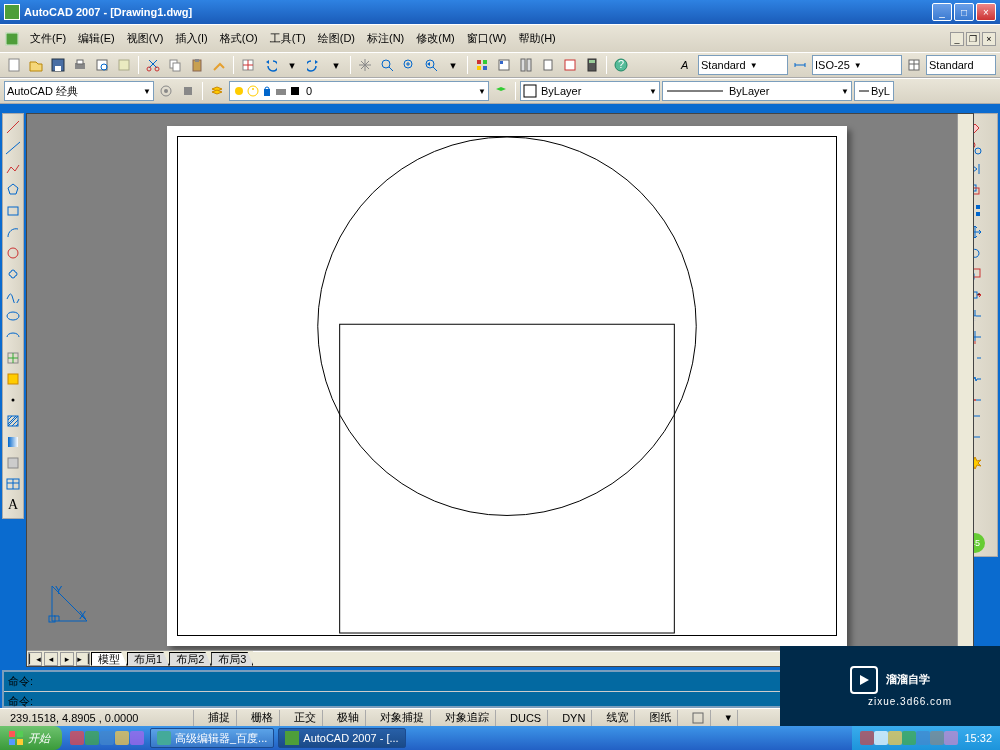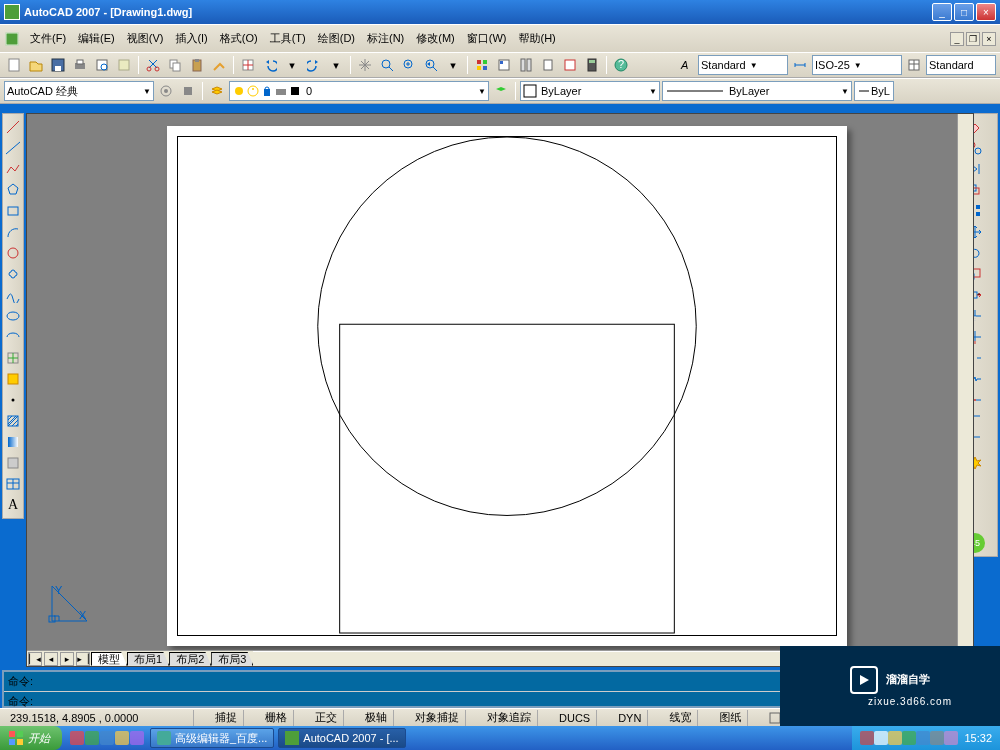--- a/index.html
+++ b/index.html
@@ -44,21 +44,21 @@
 .paper { position:absolute; left:140px; top:12px; width:680px; height:520px; background:#fff; box-shadow: 4px 4px 6px rgba(0,0,0,0.4); }
 .paper-inner { position:absolute; left:10px; top:10px; right:10px; bottom:10px; border: 1px solid #000; }
 .ucs { position:absolute; left:20px; bottom:40px; }
 
 
 .cmd-area { position: absolute; left: 2px; right: 2px; bottom: 42px; height: 38px; background: #0369a1; border: 2px solid #7b9ebd; display:flex; flex-direction:column; }
 .cmd-row { flex:1; border-bottom:1px solid #ccc; padding: 2px 4px; line-height: 15px; color:#000; }
 .cmd-scroll { width:16px; background:#ece9d8; border-left:1px solid #999;}
 
 
-.statusbar { position: absolute; left: 0; right: 0; bottom: 24px; height: 18px; background: linear-gradient(#e9e5d8,#d8d3c4); display:flex; align-items:center; padding:0 4px; gap:15px; font-size:11px; border-top:1px solid #fff;}
+.statusbar { position: absolute; left: 0; right: 0; bottom: 24px; height: 18px; background: linear-gradient(#e9e5d8,#d8d3c4); display:flex; align-items:center; padding:0 4px; gap:8px; font-size:11px; border-top:1px solid #fff;}
 .status-cell { padding: 0 6px; border-right: 1px solid #aaa; height:16px; display:flex; align-items:center;}
 
 
 .taskbar { position:absolute; left:0; right:0; bottom:0; height:24px; background: linear-gradient(#3d95e8, #2260c4); display:flex; align-items:center; }
 .start-btn { height:24px; padding:0 12px 0 8px; background: linear-gradient(#6ec36e, #3a9a3a); color:white; font-weight:normal; font-style:italic; display:flex; align-items:center; border-radius:0 8px 8px 0;}
 .task-item { height:20px; margin:0 2px; padding:0 6px; background: linear-gradient(#5ba3e8, #3878c8); border:1px solid #1a4a90; border-radius:2px; color:white; display:flex; align-items:center; min-width:120px; max-width:150px; overflow:hidden; white-space:nowrap; font-size:10px;}
 .task-item.active { background: linear-gradient(#2860a8, #1a4a88); }
 .systray { margin-left:auto; height:32px; background: linear-gradient(#3eb0f0,#1890d8); display:flex; align-items:center; padding:0 8px; color:white; font-size:10px;}
 .tray-ic { width:14px; height:14px; background:#fff; border-radius:2px; opacity:0.7;}
 

